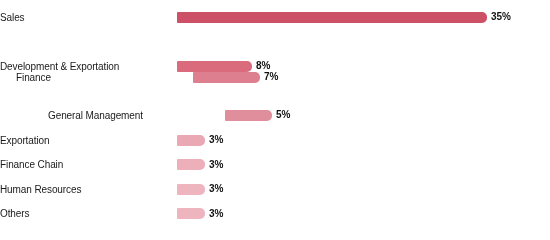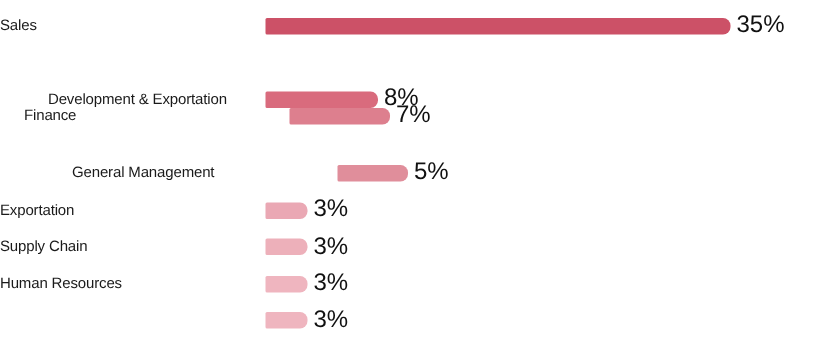--- a/index.html
+++ b/index.html
@@ -48,22 +48,22 @@
     height: 22px;
     display: flex;
     align-items: center;
   }
   .bar {
     height: 11px;
     border-radius: 1px 5px 5px 1px;
     flex: none;
   }
   .value-label {
-    font-size: 16px;
-    font-weight: normal;
+    font-size: 10px;
+    font-weight: bold;
     color: #111111;
     margin-left: 4px;
     white-space: nowrap;
     line-height: 1;
   }
 </style>
 </head>
 <body>
 
 <div id="chart-root" style="background: rgb(255, 255, 255);">
@@ -72,21 +72,21 @@
     <div class="bar-row" style="top:6px;">
       <span class="cat-label" style="color: rgb(26, 26, 26);">Sales</span>
       <span class="bar-track">
         <span class="bar" style="width: 310px; background: rgb(204, 81, 103);"></span>
         <span class="value-label" style="color: rgb(17, 17, 17);">35%</span>
       </span>
     </div>
 
 
     <div class="bar-row" style="top:55.2px;">
-      <span class="cat-label" style="color: rgb(26, 26, 26); margin-left: 32px;">Development &amp; Exportation</span>
+      <span class="cat-label" style="color: rgb(26, 26, 26);">Development &amp; Exportation</span>
       <span class="bar-track">
         <span class="bar" style="width: 75px; background: rgb(217, 107, 125);"></span>
         <span class="value-label" style="color: rgb(17, 17, 17);">8%</span>
       </span>
     </div>
 
     <div class="bar-row" style="top:66px;margin-left:16px;">
       <span class="cat-label" style="color: rgb(26, 26, 26);">Finance</span>
       <span class="bar-track">
         <span class="bar" style="width: 67px; background: rgb(221, 127, 142);"></span>
@@ -104,36 +104,37 @@
 
     <div class="bar-row" style="top:129px;">
       <span class="cat-label" style="color: rgb(26, 26, 26);">Exportation</span>
       <span class="bar-track">
         <span class="bar" style="width: 28px; background: rgb(234, 168, 180);"></span>
         <span class="value-label" style="color: rgb(17, 17, 17);">3%</span>
       </span>
     </div>
 
     <div class="bar-row" style="top:153.6px;">
-      <span class="cat-label" style="color: rgb(26, 26, 26);">Supply Chain</span>
+      <span class="cat-label" style="color: rgb(26, 26, 26);">Finance Chain</span>
       <span class="bar-track">
         <span class="bar" style="width: 28px; background: rgb(237, 176, 186);"></span>
         <span class="value-label" style="color: rgb(17, 17, 17);">3%</span>
       </span>
     </div>
 
     <div class="bar-row" style="top:178.2px;padding-left:34px;">
       <span class="cat-label" style="color: rgb(26, 26, 26);">Human Resources</span>
       <span class="bar-track">
         <span class="bar" style="width: 28px; background: rgb(239, 181, 191);"></span>
         <span class="value-label" style="color: rgb(17, 17, 17);">3%</span>
       </span>
     </div>
 
     <div class="bar-row" style="top:202.8px;">
+      <span class="cat-label" style="color: rgb(26, 26, 26);">Others</span>
       <span class="bar-track">
         <span class="bar" style="width: 28px; background: rgb(239, 181, 191);"></span>
         <span class="value-label" style="color: rgb(17, 17, 17);">3%</span>
       </span>
     </div>
 
   </div>
 </div>
 
 </body></html>

